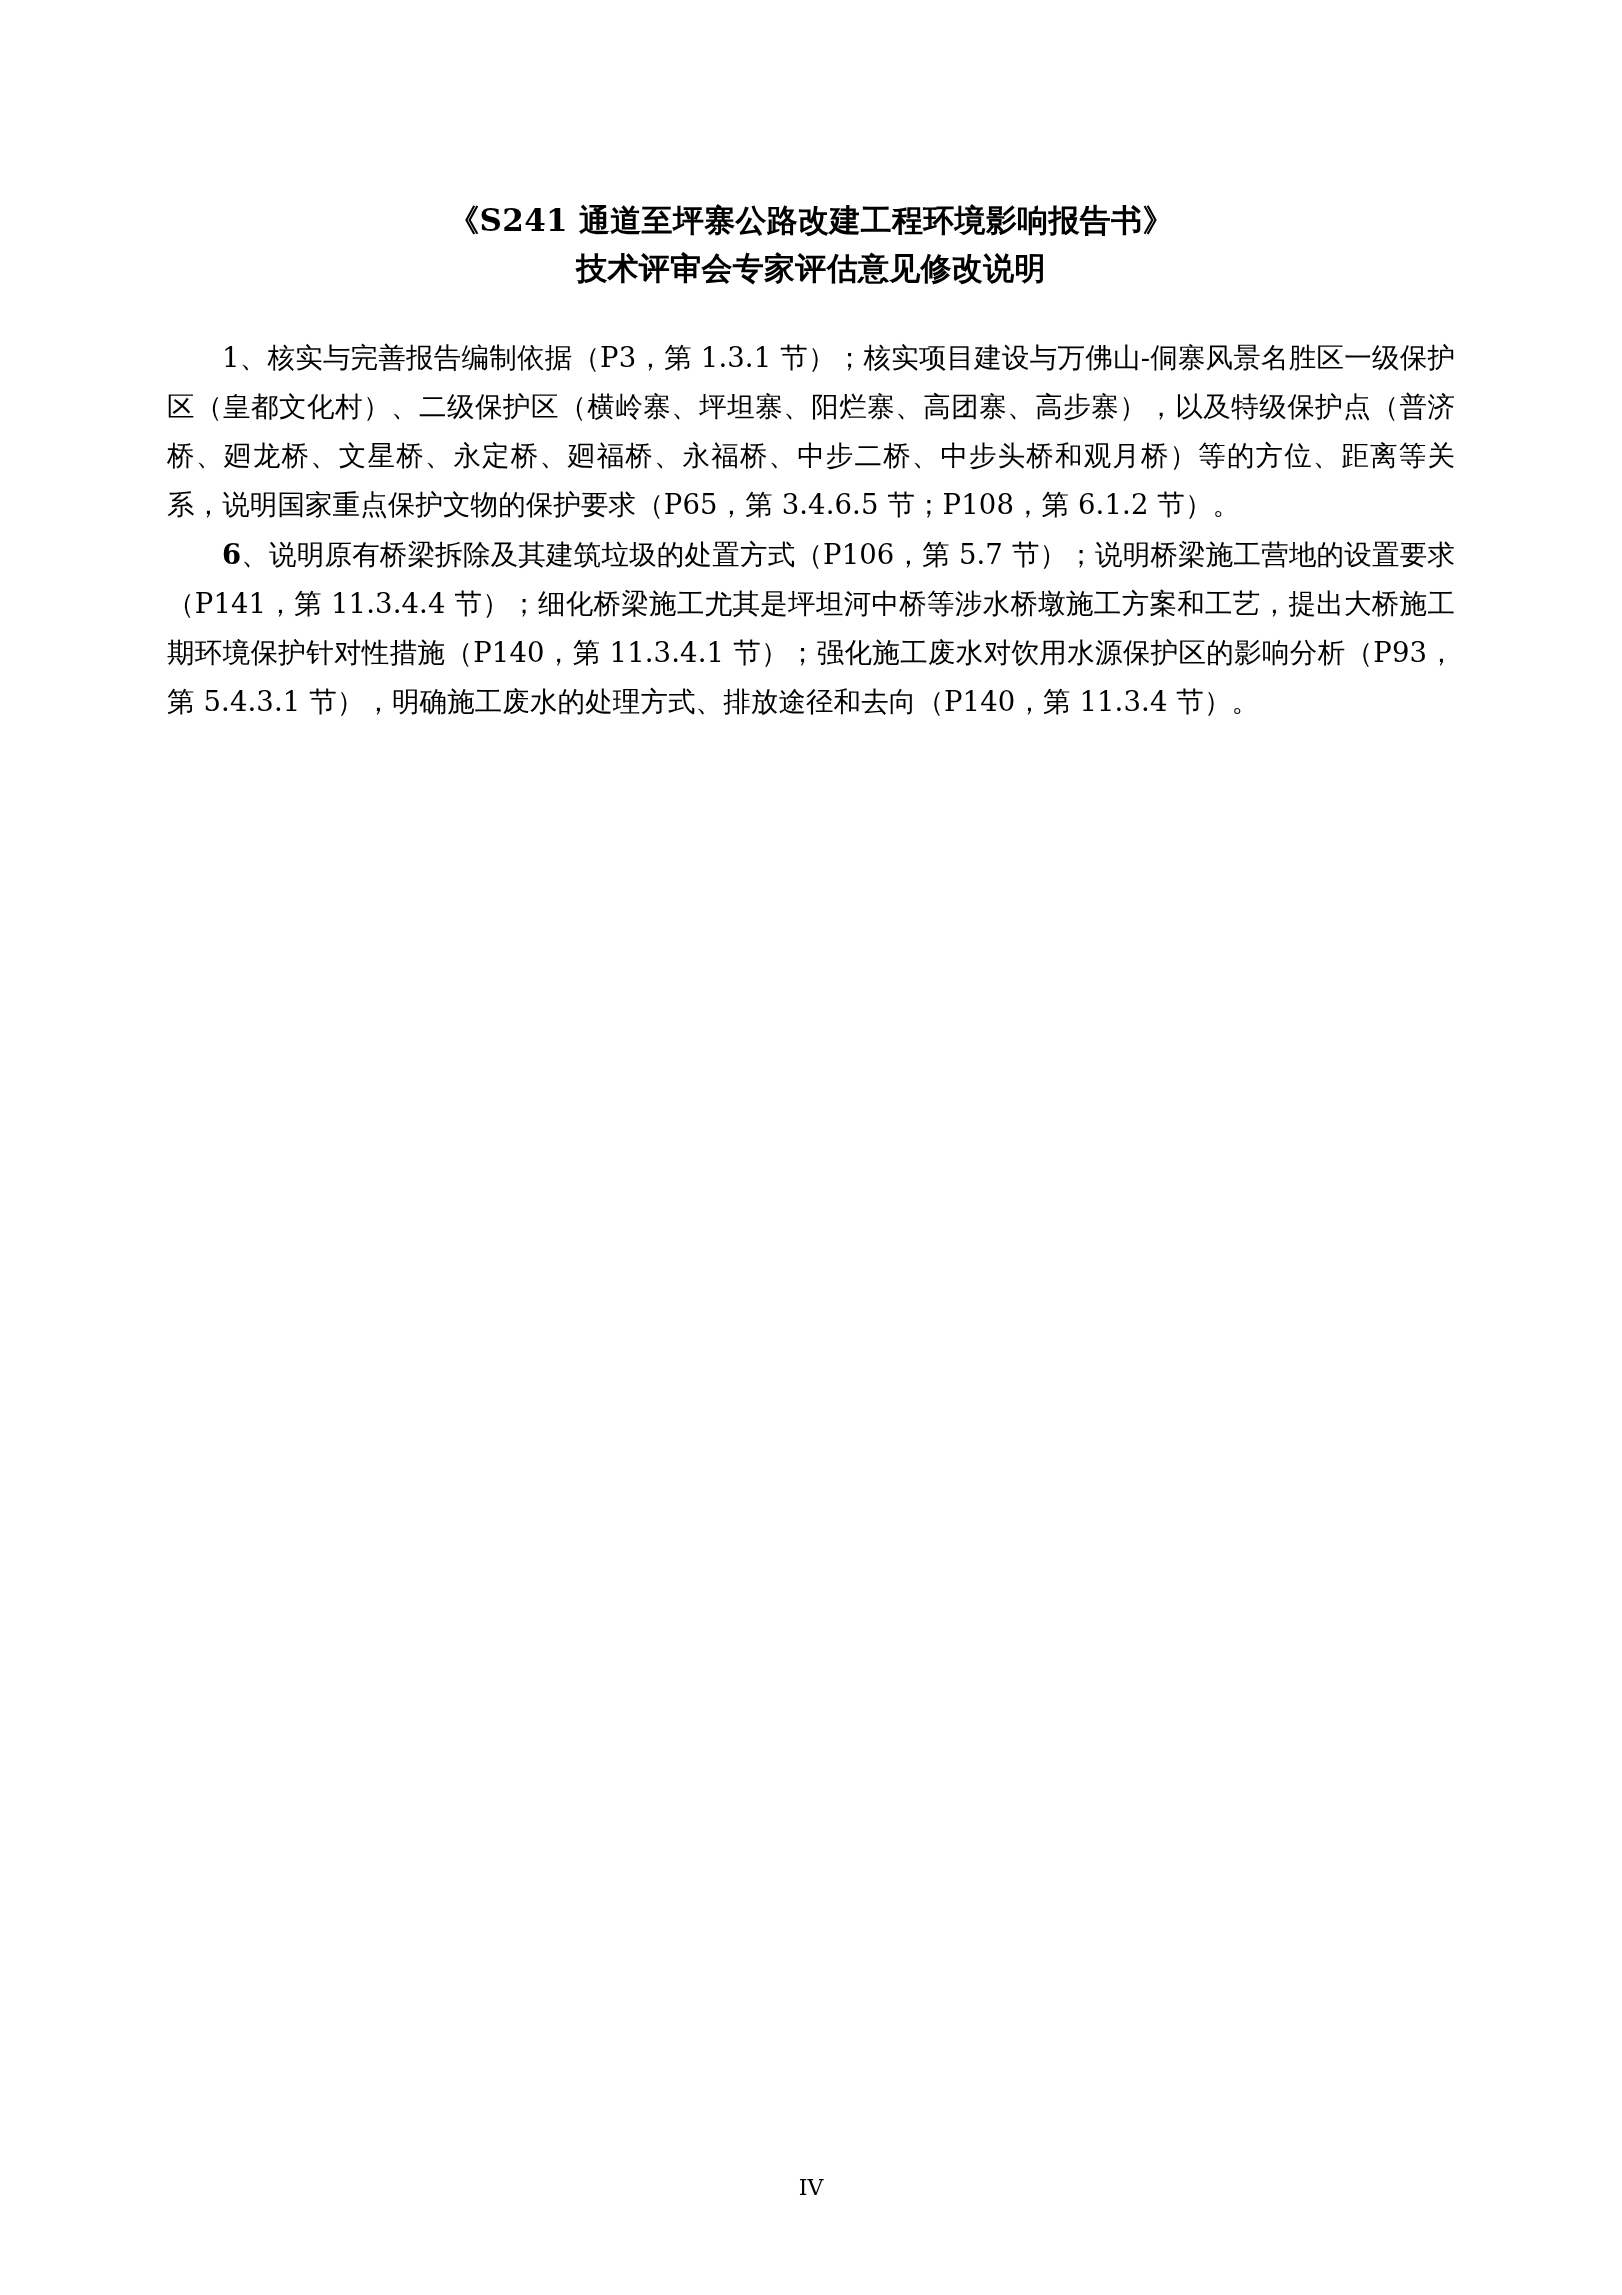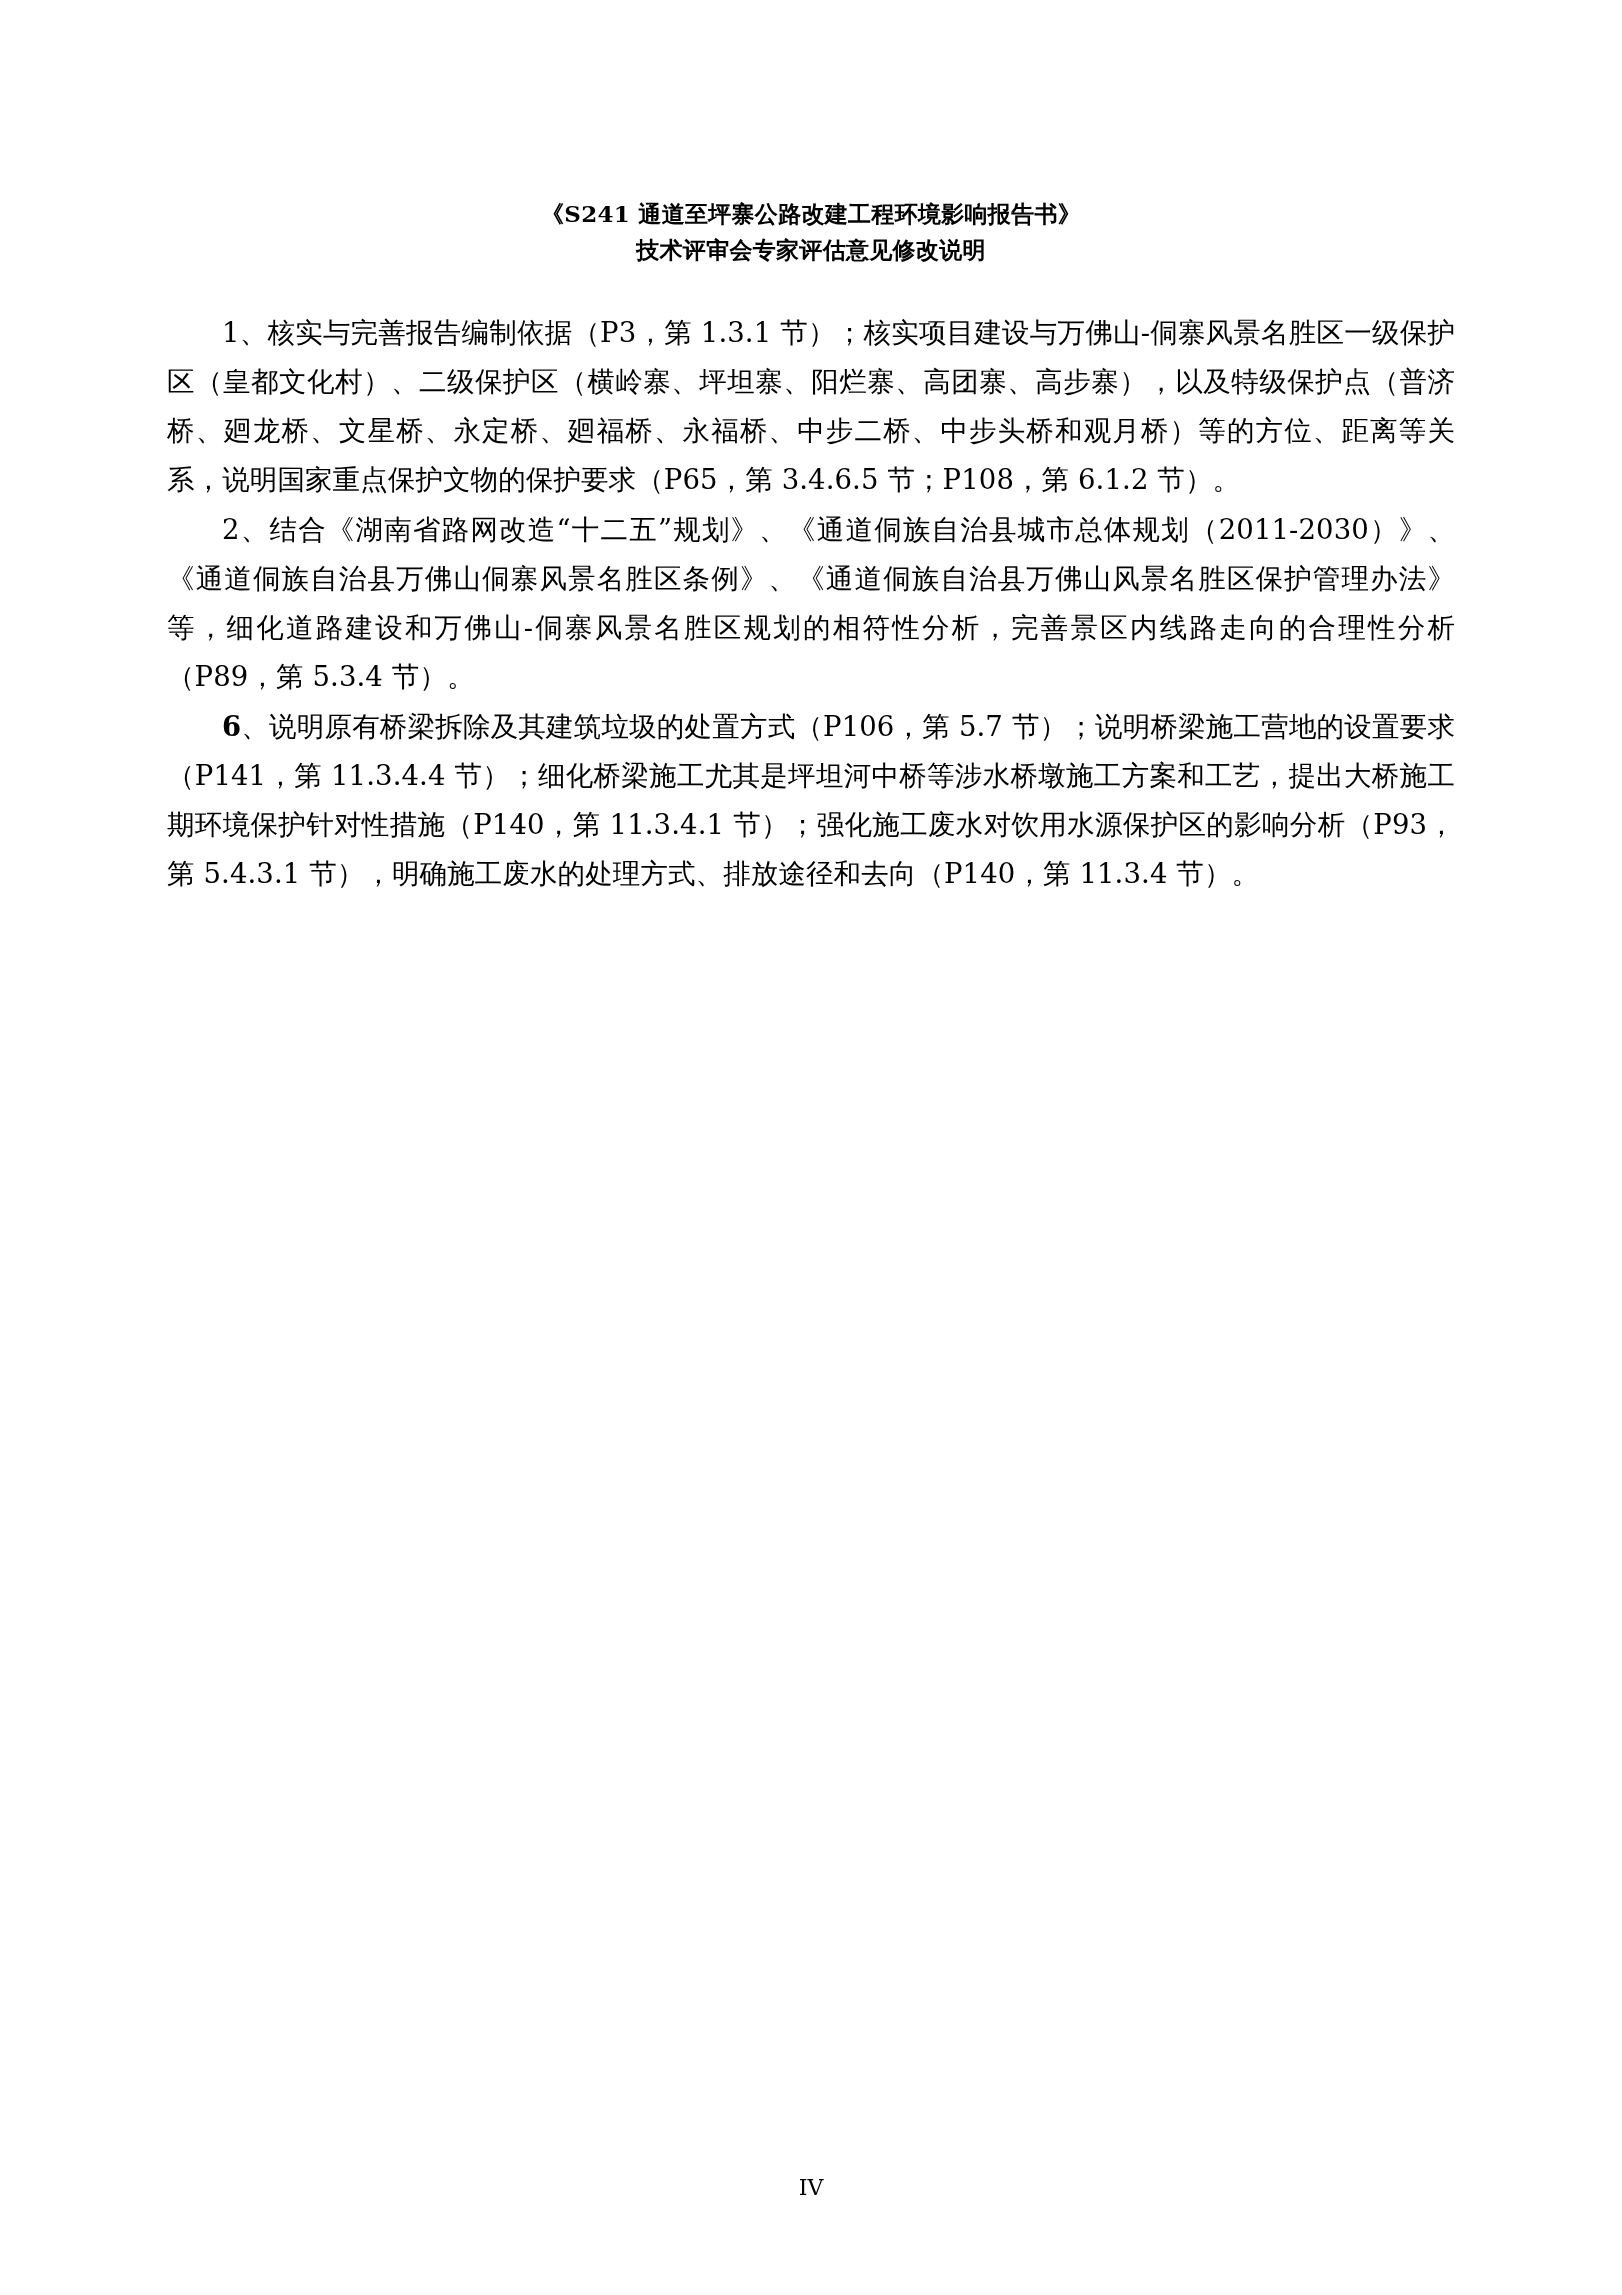--- a/index.html
+++ b/index.html
@@ -12,21 +12,21 @@
     height: 2295px;
     background: #ffffff;
     position: relative;
     box-sizing: border-box;
     padding: 196px 167px 0 167px;
     font-family: "DejaVu Serif", "Liberation Serif", serif;
     color: #000000;
   }
   .doc-title {
     text-align: center;
-    font-size: 23px;
+    font-size: 31px;
     font-weight: bold;
     line-height: 1.55;
     letter-spacing: 0.3px;
   }
   .doc-title-line {
     display: block;
   }
   .body-block {
     margin-top: 41px;
   }
@@ -60,20 +60,19 @@
 
 <div class="page">
 
   <div class="doc-title">
     <span class="doc-title-line">《S241 通道至坪寨公路改建工程环境影响报告书》</span>
     <span class="doc-title-line">技术评审会专家评估意见修改说明</span>
   </div>
 
   <div class="body-block">
     <p class="para">1、核实与完善报告编制依据（P3，第 1.3.1 节）；核实项目建设与万佛山-侗寨风景名胜区一级保护区（皇都文化村）、二级保护区（横岭寨、坪坦寨、阳烂寨、高团寨、高步寨），以及特级保护点（普济桥、廻龙桥、文星桥、永定桥、廻福桥、永福桥、中步二桥、中步头桥和观月桥）等的方位、距离等关系，说明国家重点保护文物的保护要求（P65，第 3.4.6.5 节；P108，第 6.1.2 节）。</p>
-    <p class="para">2、结合《湖南省路网改造“十二五”规划》、《通道侗族自治县城市总体规划（2011-2030）》、《通道侗族自治县万佛山侗寨风景名胜区条例》、《通道侗族自治县万佛山风景名胜区保护管理办法》等，细化道路建设和万佛山-侗寨风景名胜区规划的相符性分析，完善景区内线路走向的合理性分析（P89，第 5.3.4 节）。</p>
     <p class="para bold-lead"><span class="lead-bold">6</span><span>、说明原有桥梁拆除及其建筑垃圾的处置方式（P106，第 5.7 节）；说明桥梁施工营地的设置要求（P141，第 11.3.4.4 节）；细化桥梁施工尤其是坪坦河中桥等涉水桥墩施工方案和工艺，提出大桥施工期环境保护针对性措施（P140，第 11.3.4.1 节）；强化施工废水对饮用水源保护区的影响分析（P93，第 5.4.3.1 节），明确施工废水的处理方式、排放途径和去向（P140，第 11.3.4 节）。</span></p>
   </div>
 
   <div class="page-number">IV</div>
 
 </div>
 
 
 </body></html>

